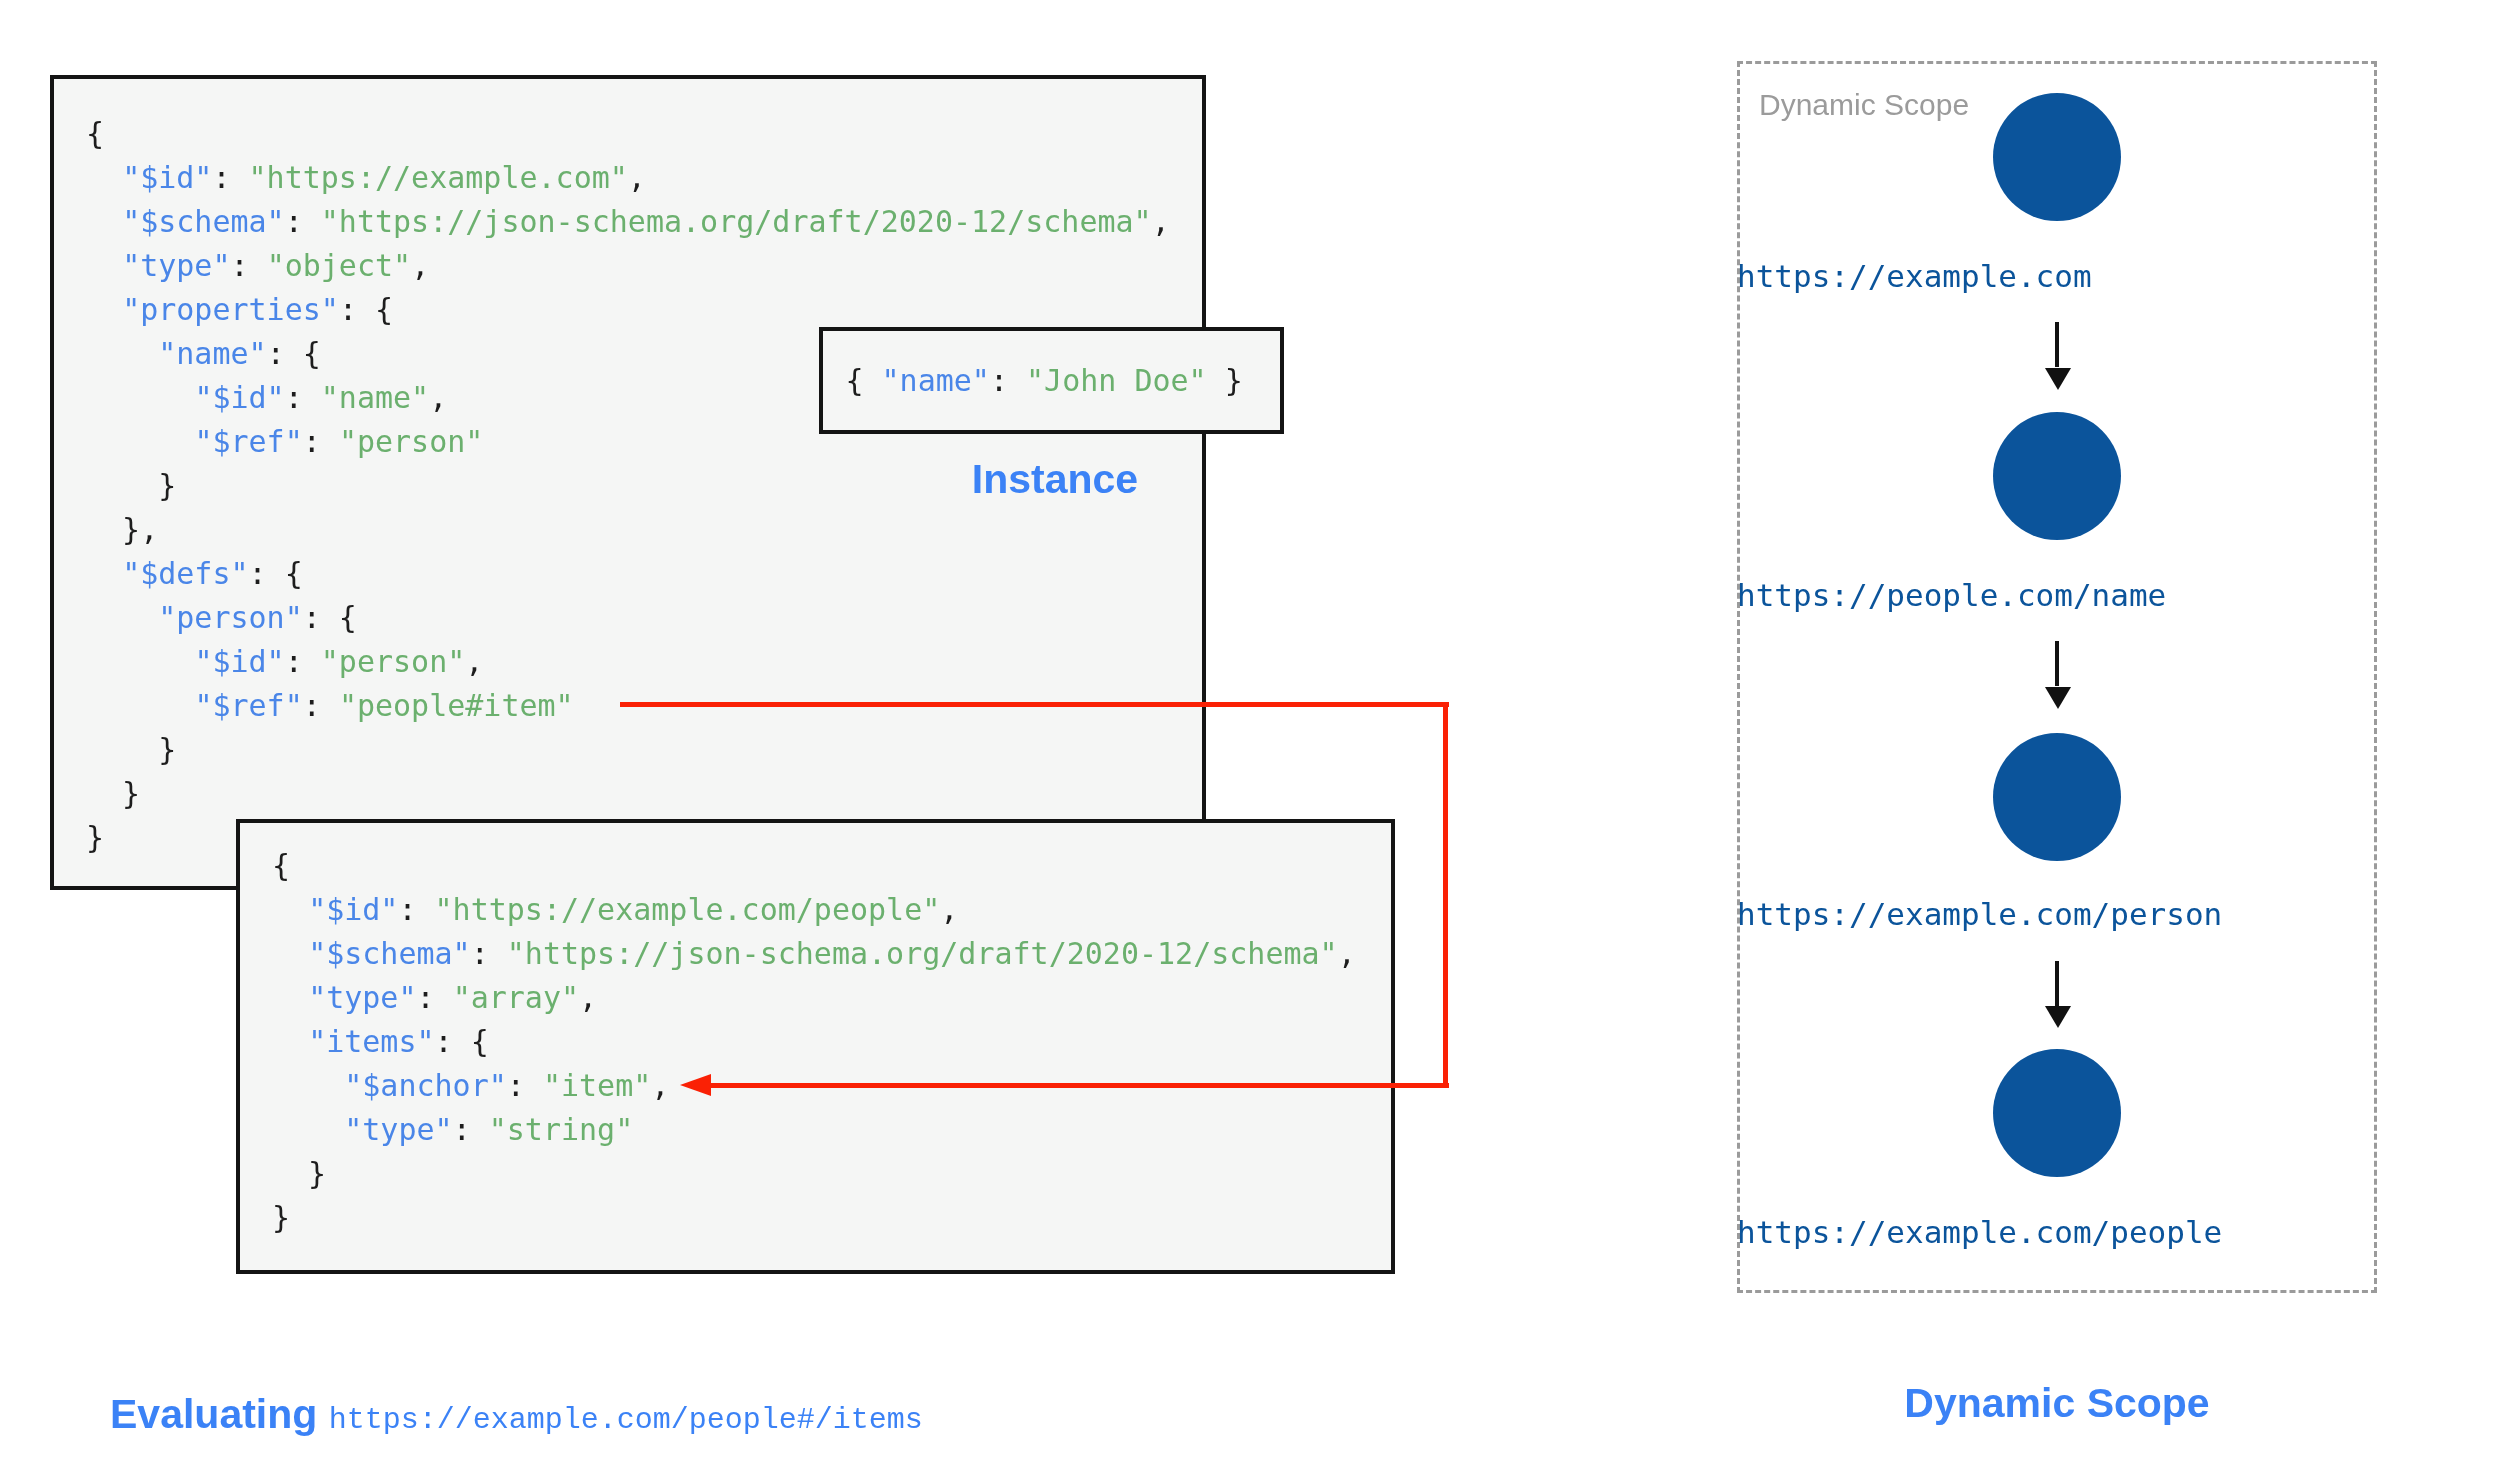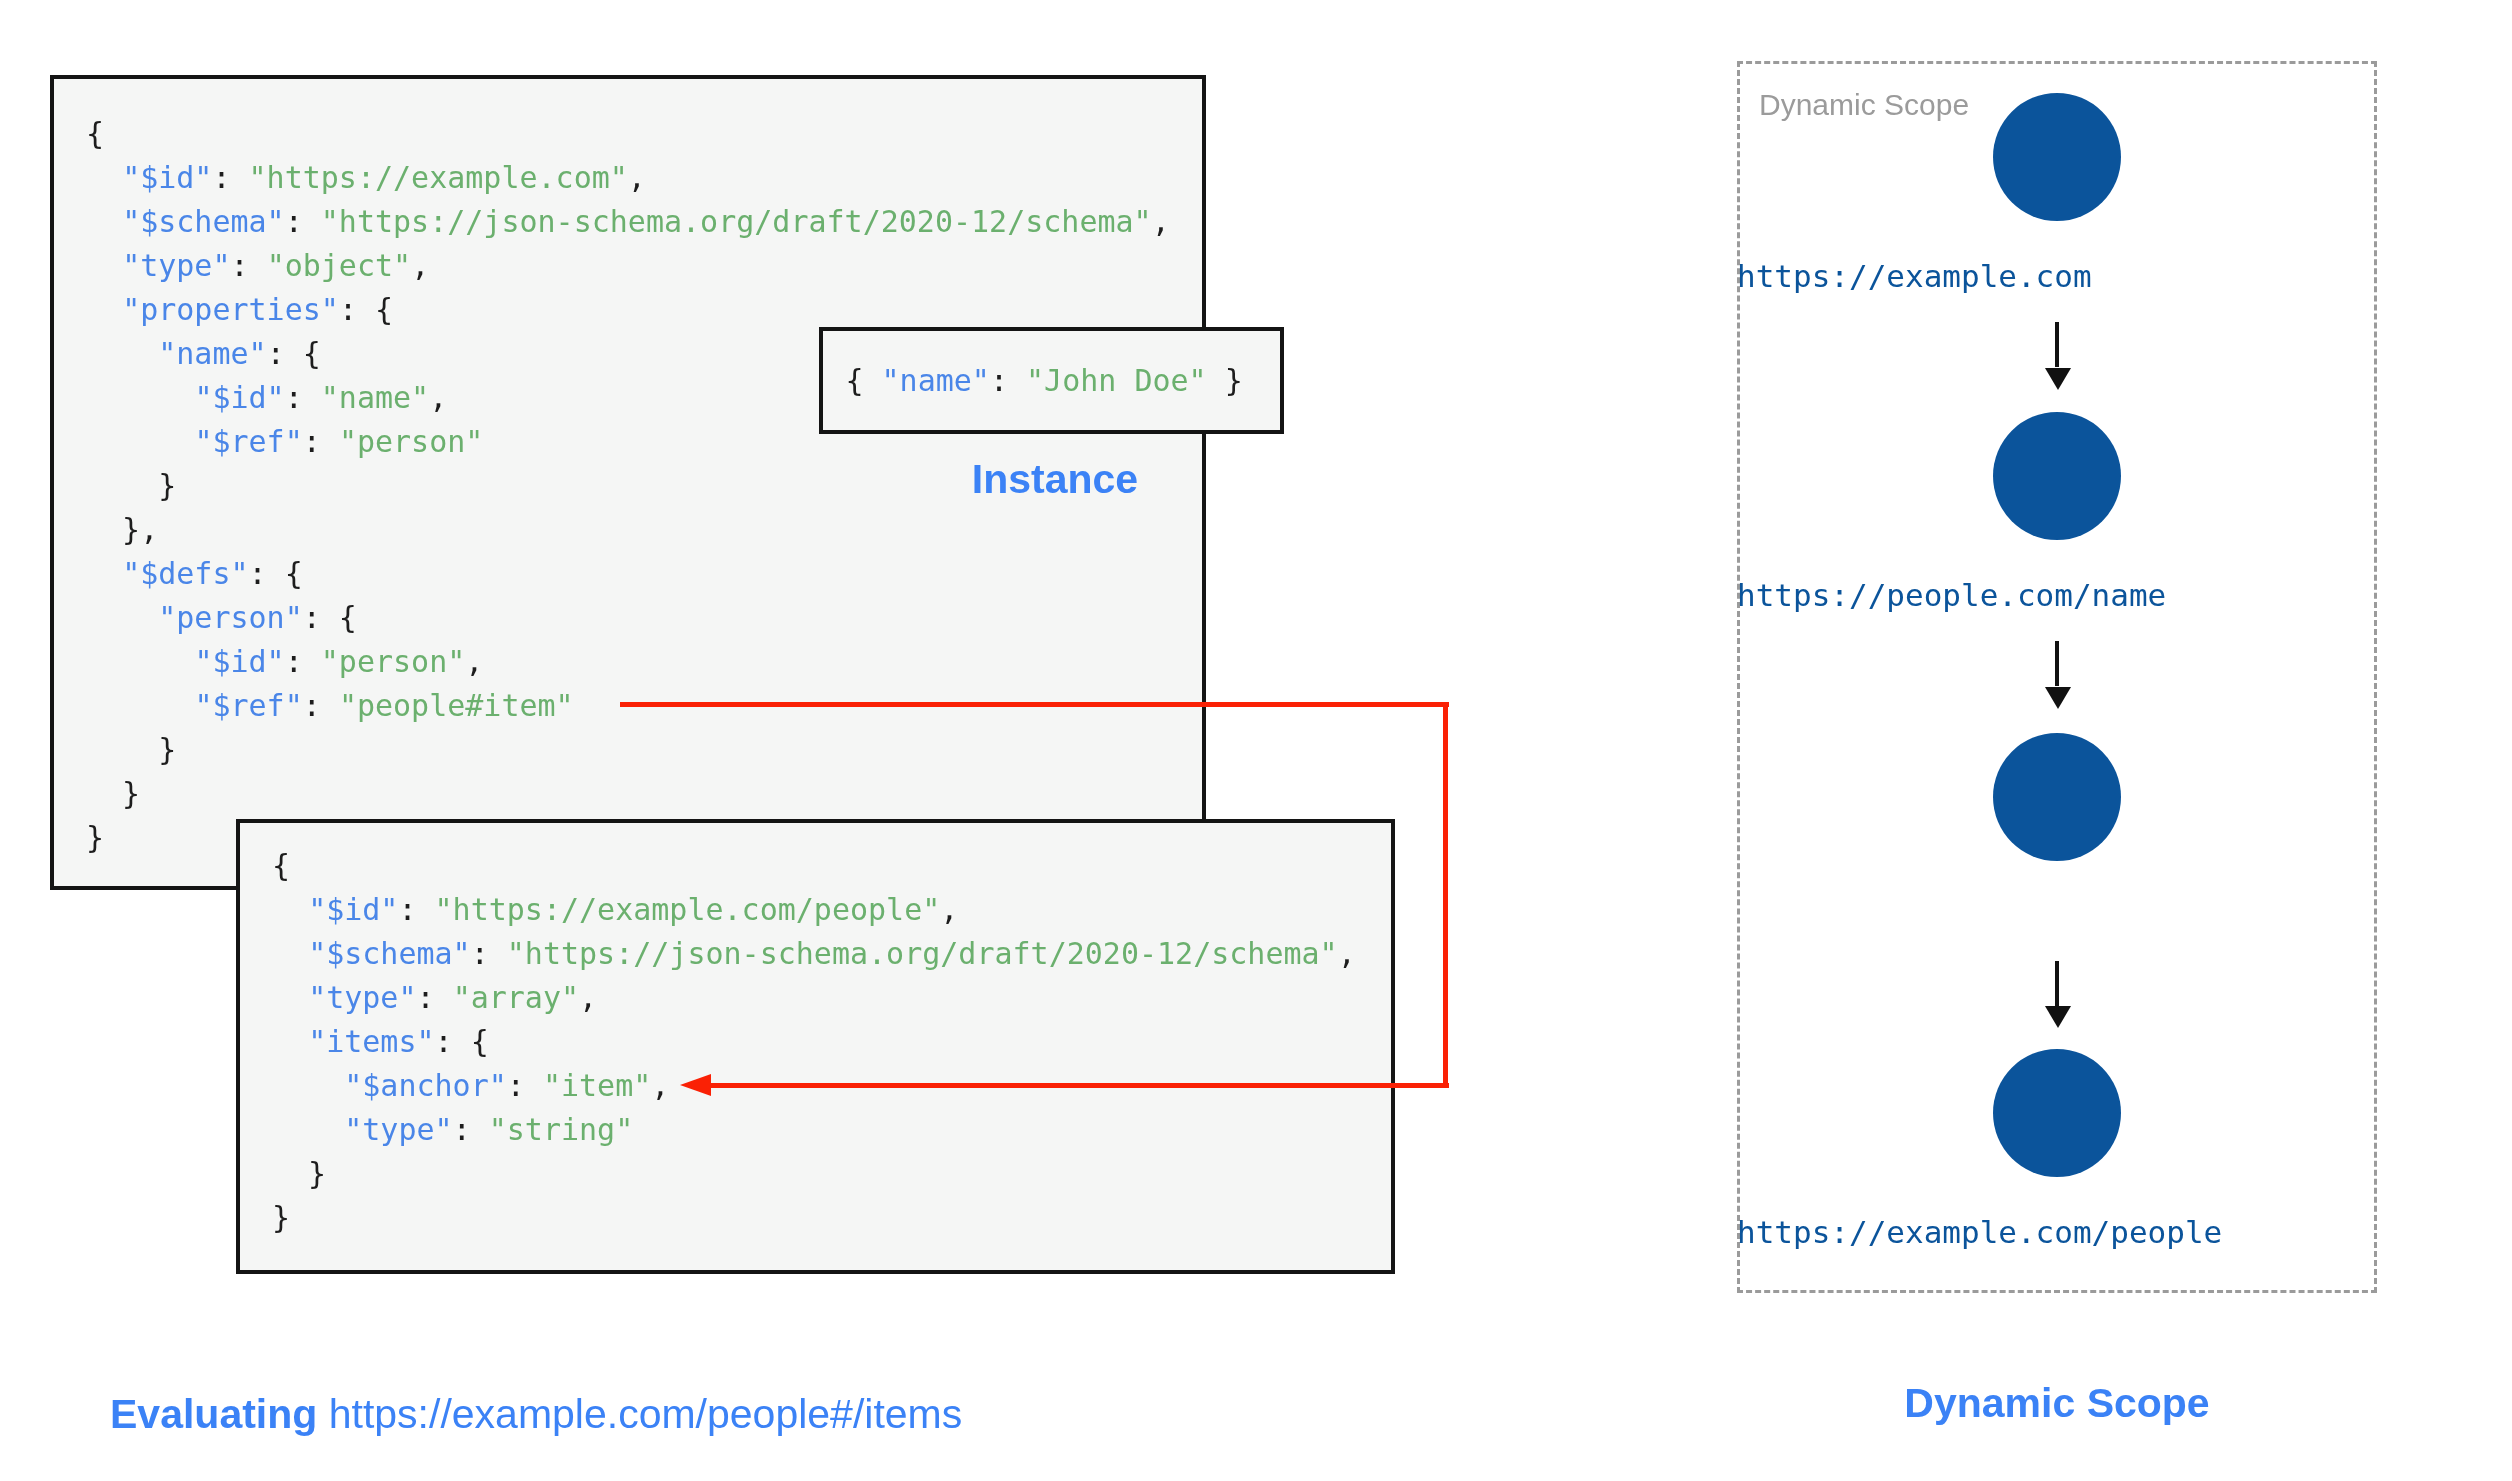--- a/index.html
+++ b/index.html
@@ -28,21 +28,21 @@
   .code-line{height:44px;line-height:44px;white-space:pre;}
   .box-instance .code-line{height:auto;line-height:normal;}
   .tok-key{color:var(--key-blue);}
   .tok-str{color:var(--string-green);}
   .tok-p{color:var(--punctuation);}
 
   
   .caption{position:absolute;color:#3b82f6;font-weight:bold;}
   .instance-caption{left:948px;top:459px;width:214px;text-align:center;font-size:41px;line-height:41px;z-index:3;}
   .eval-caption{left:110px;top:1385px;height:59px;line-height:59px;font-size:41px;white-space:pre;}
-  .eval-caption .uri{font-family:Liberation Sans, sans-serif;font-weight:normal;font-size:41px;}
+  .eval-caption .uri{font-family:Liberation Mono, monospace;font-weight:normal;font-size:30px;}
   .scope-caption{left:1737px;top:1374px;width:640px;text-align:center;font-size:41px;line-height:59px;}
 
   
   .red-seg{position:absolute;background:var(--arrow-red);z-index:4;}
   .red-h1{left:620px;top:702px;width:829px;height:5.3px;}
   .red-v{left:1443px;top:702px;width:5.3px;height:386px;}
   .red-h2{left:711px;top:1083px;width:738px;height:5.3px;}
   .red-head{position:absolute;left:680px;top:1074px;width:0;height:0;z-index:4;
             border-top:11.8px solid transparent;border-bottom:11.8px solid transparent;
             border-right:31px solid var(--arrow-red);}
@@ -124,20 +124,21 @@
   <div class="node-url nu1">https://example.com</div>
   <div class="v-stem vs1"></div>
   <div class="v-head vh1"></div>
 
   <div class="node-circle nc2"></div>
   <div class="node-url nu2">https://people.com/name</div>
   <div class="v-stem vs2"></div>
   <div class="v-head vh2"></div>
 
   <div class="node-circle nc3"></div>
+  <div class="node-url nu3">https://example.com/person</div>
   <div class="v-stem vs3"></div>
   <div class="v-head vh3"></div>
 
   <div class="node-circle nc4"></div>
   <div class="node-url nu4">https://example.com/people</div>
 
   <div class="caption eval-caption"><span>Evaluating </span><span class="uri">https://example.com/people#/items</span></div>
   <div class="caption scope-caption">Dynamic Scope</div>
 
 </div>

